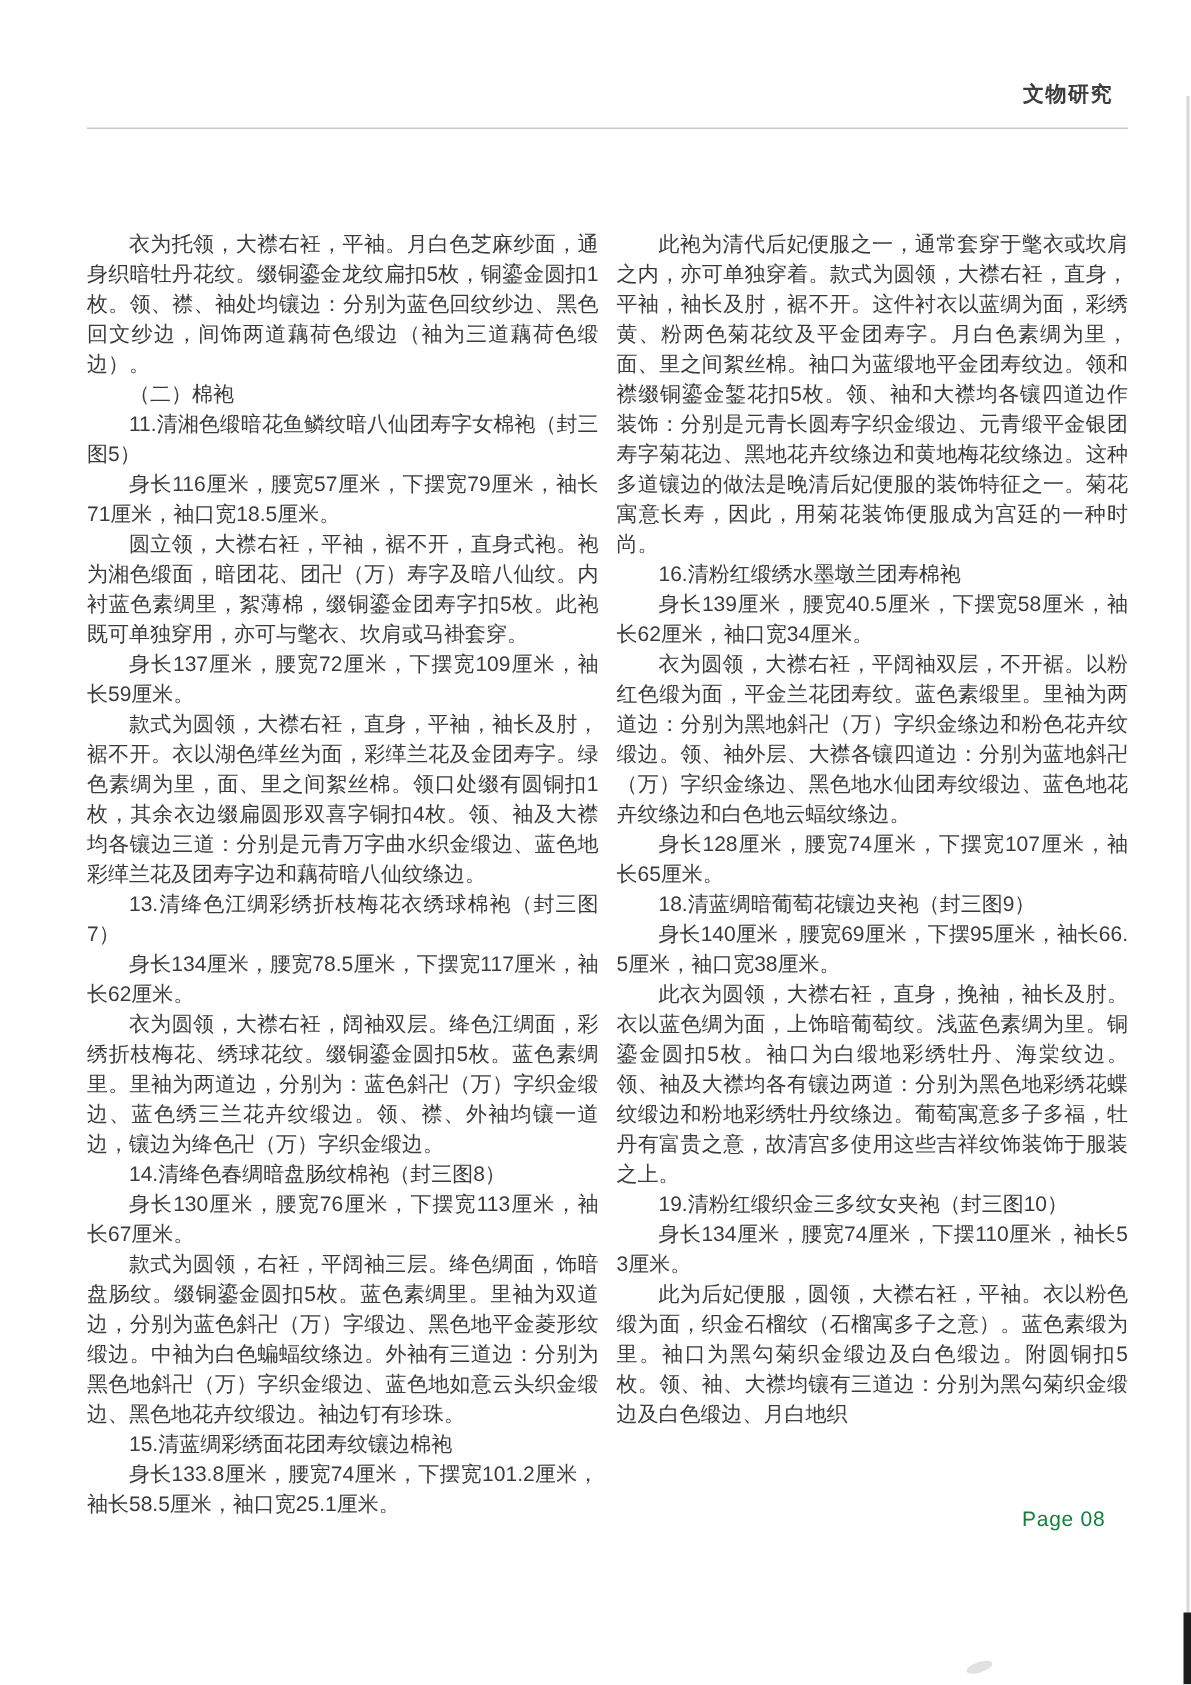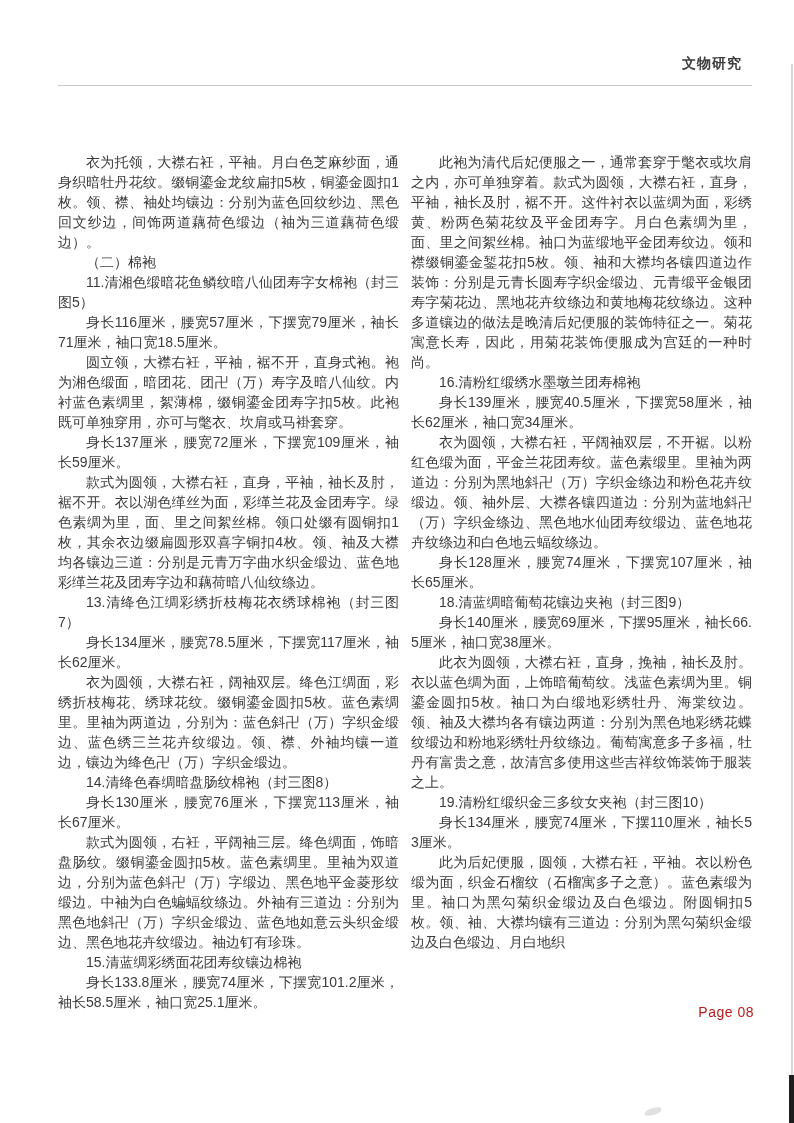--- a/index.html
+++ b/index.html
@@ -51,23 +51,23 @@
     font-size: 14px;
     line-height: 20px;
     text-indent: 2em;
     text-align: justify;
     color: #3b3b3b;
     word-break: break-all;
   }
   .page-number {
     position: absolute;
     top: 1004px;
-    right: 40px;
+    right: 57px;
     font-size: 14px;
-    color: #b91c1c;
+    color: #15803d;
     letter-spacing: 0.5px;
   }
   .scan-edge-line {
     position: absolute;
     top: 64px;
     bottom: 0;
     right: 1px;
     width: 2px;
     background: #d6d6d6;
   }

